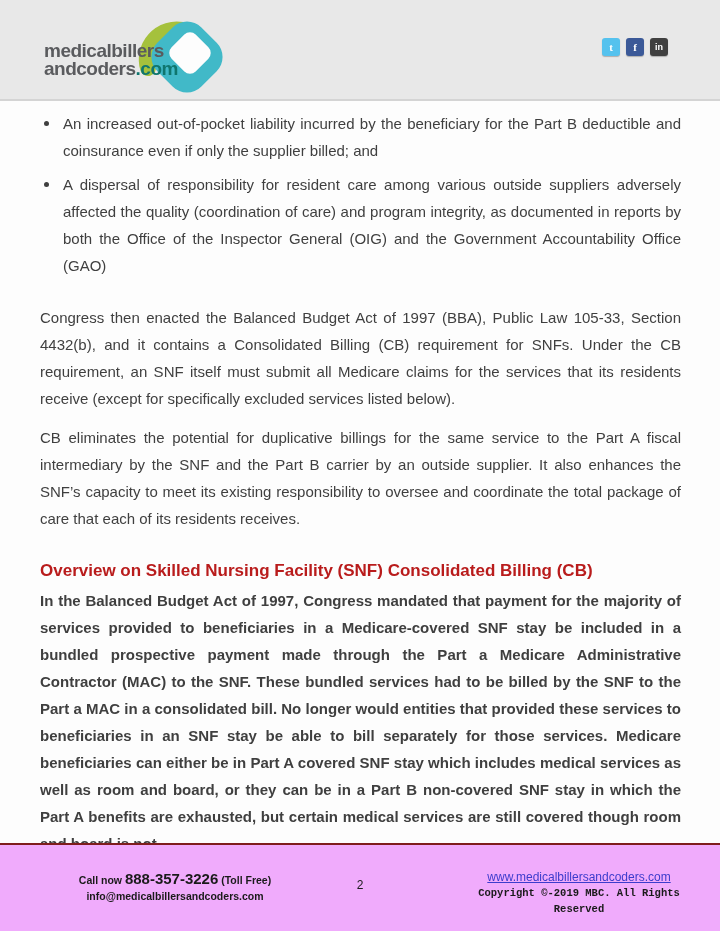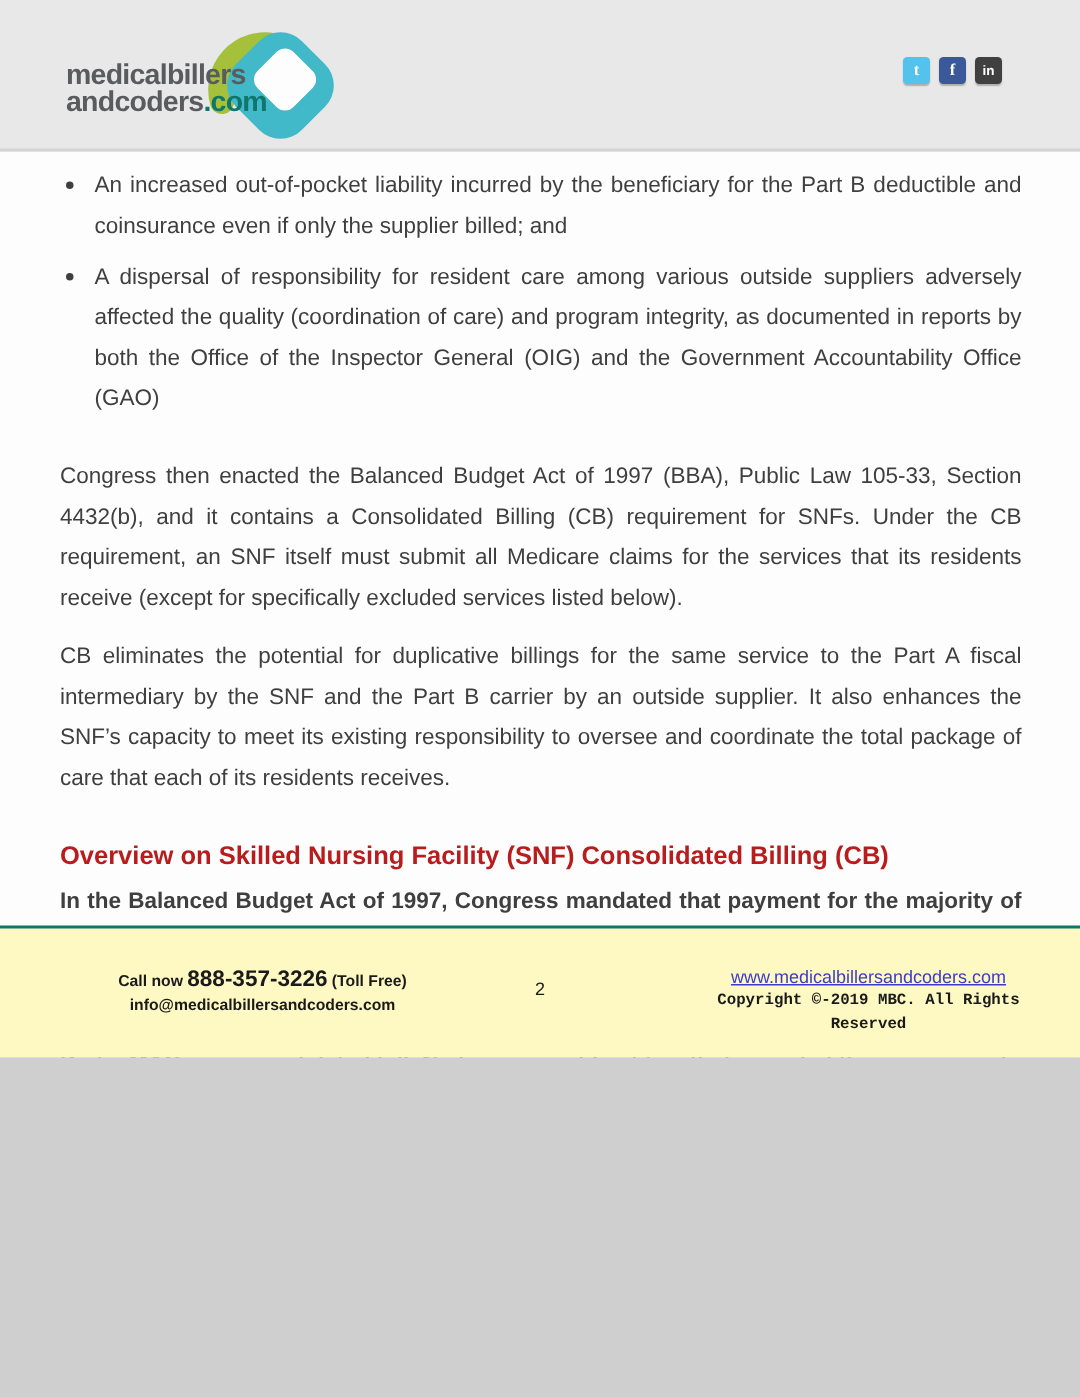--- a/index.html
+++ b/index.html
@@ -2,21 +2,21 @@
 <html><head>
 <meta charset="utf-8">
 <style>
   * { margin: 0; padding: 0; box-sizing: border-box; }
   html, body { background: #cfcfcf; }
   body { font-family: "Liberation Sans", sans-serif; }
 
   .page {
     position: relative;
     width: 720px;
-    height: 705px;
+    height: 931px;
     margin: 0 auto;
     background: #fdfdfd;
     overflow: hidden;
   }
 
   
   .header {
     position: relative;
     height: 101px;
     background: #e8e8e8;
@@ -111,22 +111,22 @@
   }
   .section-heading + .para { margin-top: 0; font-weight: bold; }
 
   
   .footer {
     position: absolute;
     left: 0;
     bottom: 0;
     width: 720px;
     height: 88px;
-    background: #fef9c3;
-    border-top: 2px solid #0f766e;
+    background: #f0abfc;
+    border-top: 2px solid #7f1d1d;
     color: #1a1a1a;
   }
   .footer-call {
     position: absolute;
     left: 60px;
     top: 26px;
     width: 230px;
     text-align: center;
     font-weight: bold;
     font-size: 10.5px;

